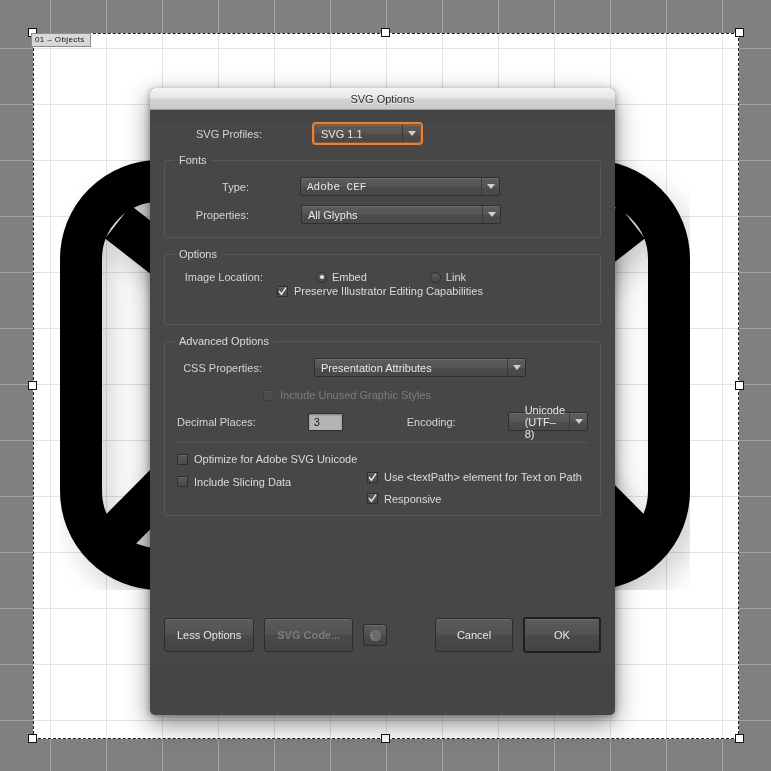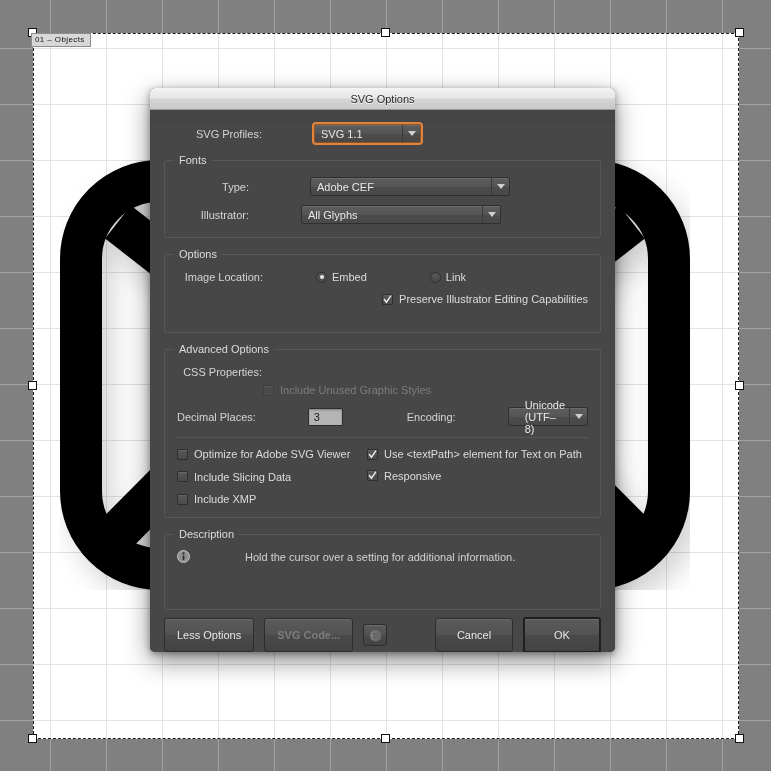--- a/index.html
+++ b/index.html
@@ -48,21 +48,21 @@
     padding:1px 5px 1px 3px; letter-spacing:.4px;
     white-space:nowrap; z-index:7;
     font-family:"Liberation Sans", sans-serif;
   }
 
   
   #artwork { position:absolute; left:60px; top:160px; width:630px; height:430px; z-index:2; }
 
   
   #dialog {
-    position:absolute; left:150px; top:88px; width:465px; height:564px;
+    position:absolute; left:150px; top:88px; width:465px; height:627px;
     border-radius:5px; z-index:20;
     box-shadow:0 9px 26px rgba(0,0,0,0.45), 0 2px 7px rgba(0,0,0,0.35);
     overflow:hidden;
     background:#454545;
   }
   #titlebar {
     height:22px;
     background:linear-gradient(to bottom,#f4f4f4 0%,#e6e6e6 48%,#d4d4d4 52%,#c9c9c9 100%);
     border-bottom:1px solid #9a9a9a;
     display:flex; align-items:center; justify-content:center;
@@ -224,30 +224,30 @@
             <i class="arrow"></i>
           </span>
       </div>
     </div>
 
     <div class="group" style="margin-top:17px; padding-bottom:13px;">
       <div class="gtitle">Fonts</div>
 
       <div class="row">
         <div class="lbl" style="width:72px;">Type:</div>
-        <div class="select" style="width:200px; margin-left:16px;">
+        <div class="select" style="width:200px; margin-left:6px;font-family:Liberation Mono, monospace;">
           <span>Adobe CEF</span>
           <span class="arrowbox">
               <i class="arrow"></i>
             </span>
         </div>
       </div>
 
       <div class="row" style="margin-top:9px;">
-        <div class="lbl" style="width:72px;">Illustrator:</div>
+        <div class="lbl" style="width:72px;">Properties:</div>
         <div class="select" style="width:200px; margin-left:7px;">
           <span>All Glyphs</span>
           <span class="arrowbox">
               <i class="arrow"></i>
             </span>
         </div>
       </div>
     </div>
 
     <div class="group" style="margin-top:16px; padding-bottom:27px;">
@@ -260,40 +260,46 @@
               <i class="dot"></i>
             </span>
           <span class="rdtext">Embed</span>
         </div>
         <div class="rd">
           <span class="rdbox"></span>
           <span class="rdtext">Link</span>
         </div>
       </div>
 
-      <div class="row" style="margin-top:10px; padding-left:100px;justify-content:flex-end;">
+      <div class="row" style="margin-top:2px; padding-left:100px;">
         <span class="cb">
           <span class="cbbox">
             <svg width="9" height="9" viewBox="0 0 9 9">
                 <path d="M1 4 L3.4 7.2 L8 0.6" stroke="#ededed" stroke-width="1.4" fill="none"></path>
               </svg>
           </span>
           <span class="cbtext">Preserve Illustrator Editing Capabilities</span>
         </span>
       </div>
     </div>
 
     <div class="group" style="margin-top:16px; padding-bottom:10px;">
       <div class="gtitle">Advanced Options</div>
 
       <div class="row">
         <div class="lbl" style="width:85px;">CSS Properties:</div>
-      </div>
-
-      <div class="row" style="margin-top:6px; padding-left:86px;">
+        <div class="select" style="width:212px; margin-left:7px;">
+          <span>Presentation Attributes</span>
+          <span class="arrowbox">
+              <i class="arrow"></i>
+            </span>
+        </div>
+      </div>
+
+      <div class="row" style="margin-top:12px; padding-left:86px;">
         <span class="cb disabled">
           <span class="cbbox"></span>
           <span class="cbtext">Include Unused Graphic Styles</span>
         </span>
       </div>
 
       <div class="row" style="margin-top:11px;">
         <div class="lbl" style="width:85px;">Decimal Places:</div>
         <div class="tinput" style="width:96px; margin-left:7px;">3</div>
         <div class="lbl" style="margin-left:19px;">Encoding:</div>
@@ -305,38 +311,32 @@
         </div>
       </div>
 
       <div style="border-top:1px solid #565656; margin:11px 0 0 0;"></div>
 
       <div style="display:flex; margin-top:10px;">
         <div style="width:190px;">
           <div style="margin-bottom:9px;">
             <span class="cb">
               <span class="cbbox"></span>
-              <span class="cbtext">Optimize for Adobe SVG Viewer</span>
+              <span class="cbtext">Optimize for Adobe SVG Unicode</span>
             </span>
           </div>
           <div style="margin-bottom:9px;">
             <span class="cb">
               <span class="cbbox"></span>
               <span class="cbtext">Include Slicing Data</span>
             </span>
           </div>
-          <div>
-            <span class="cb">
-              <span class="cbbox"></span>
-              <span class="cbtext">Include XMP</span>
-            </span>
-          </div>
         </div>
         <div style="flex:1;">
-          <div style="margin-bottom:9px;">
+          <div style="margin-bottom:9px;margin-top:18px;">
             <span class="cb">
               <span class="cbbox">
                 <svg width="9" height="9" viewBox="0 0 9 9">
                     <path d="M1 4 L3.4 7.2 L8 0.6" stroke="#ededed" stroke-width="1.4" fill="none"></path>
                   </svg>
               </span>
               <span class="cbtext">Use &lt;textPath&gt; element for Text on Path</span>
             </span>
           </div>
           <div>
@@ -346,33 +346,20 @@
                     <path d="M1 4 L3.4 7.2 L8 0.6" stroke="#ededed" stroke-width="1.4" fill="none"></path>
                   </svg>
               </span>
               <span class="cbtext">Responsive</span>
             </span>
           </div>
         </div>
       </div>
     </div>
 
-    <div class="group" id="desc-box" style="margin-top:16px;">
-      <div class="gtitle">Description</div>
-      <div class="row" style="align-items:flex-start;">
-        <span style="flex:none; margin-right:10px; margin-top:-1px;">
-          <svg width="13" height="13" viewBox="0 0 13 13">
-            <circle cx="6.5" cy="6.5" r="6" fill="#8f8f8f" stroke="#cfcfcf" stroke-width="0.9"></circle>
-            <circle cx="6.5" cy="3.4" r="1.05" fill="#2b2b2b"></circle>
-            <rect x="5.7" y="5.3" width="1.7" height="4.6" rx="0.6" fill="#2b2b2b"></rect>
-          </svg>
-        </span>
-        <span>Hold the cursor over a setting for additional information.</span>
-      </div>
-    </div>
 
     <div id="footer">
       <div class="btn">Less Options</div>
       <div class="btn disabled" style="margin-left:10px;font-weight:bold;">SVG Code...</div>
       <div class="btn iconbtn disabled" style="margin-left:10px;">
         <svg width="13" height="13" viewBox="0 0 13 13">
           <circle cx="6.5" cy="6.5" r="5.6" fill="#8a8a8a" stroke="#5c5c5c" stroke-width="0.8"></circle>
           <path d="M6.5 0.9 A5.6 5.6 0 0 1 6.5 12.1 A3 5.6 0 0 1 6.5 0.9 Z" fill="#6e6e6e"></path>
           <path d="M1 5 H12 M1 8.2 H12" stroke="#5f5f5f" stroke-width="0.7" fill="none"></path>
         </svg>

